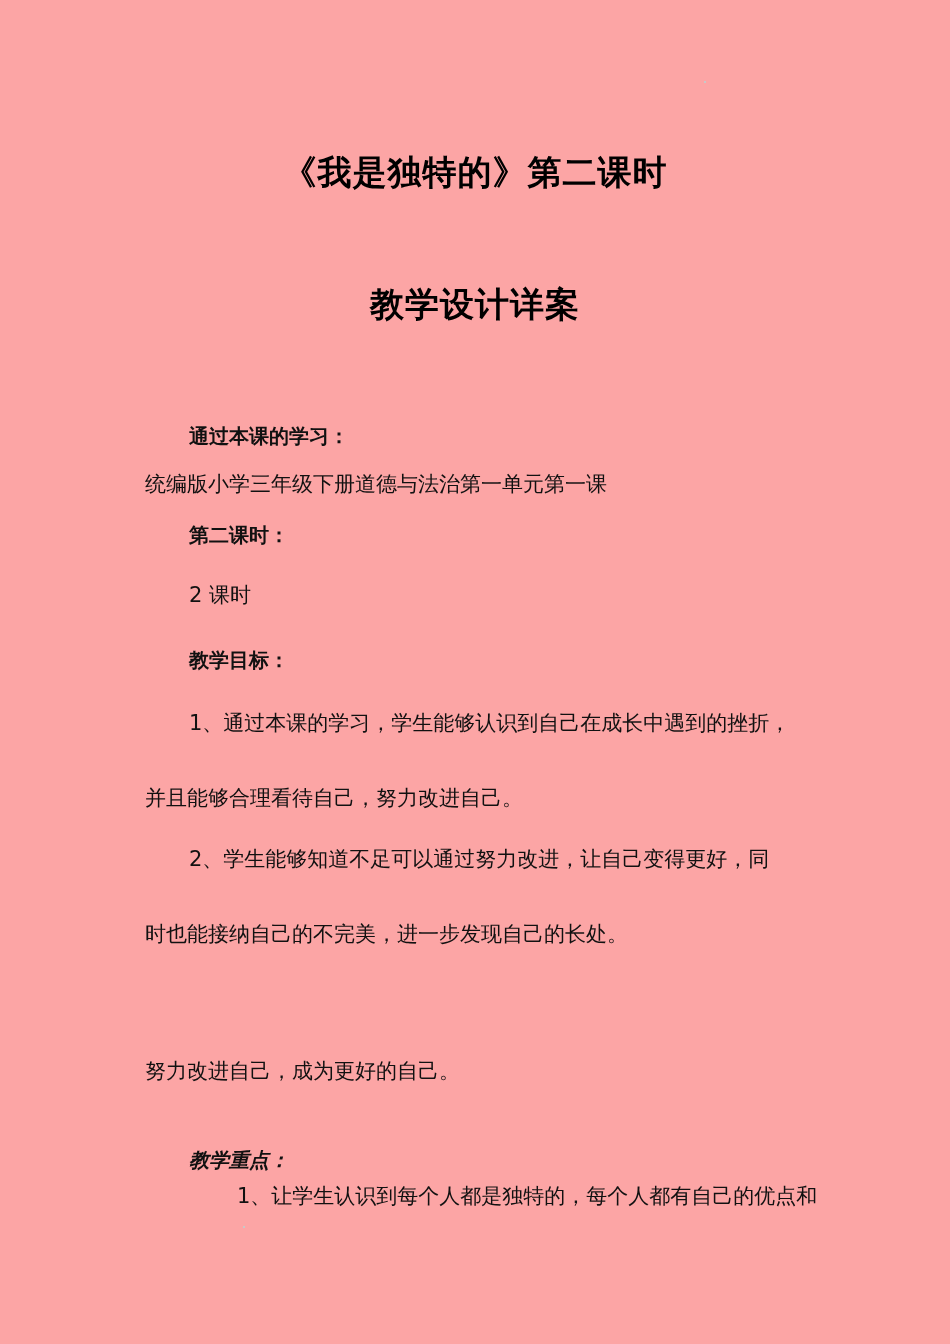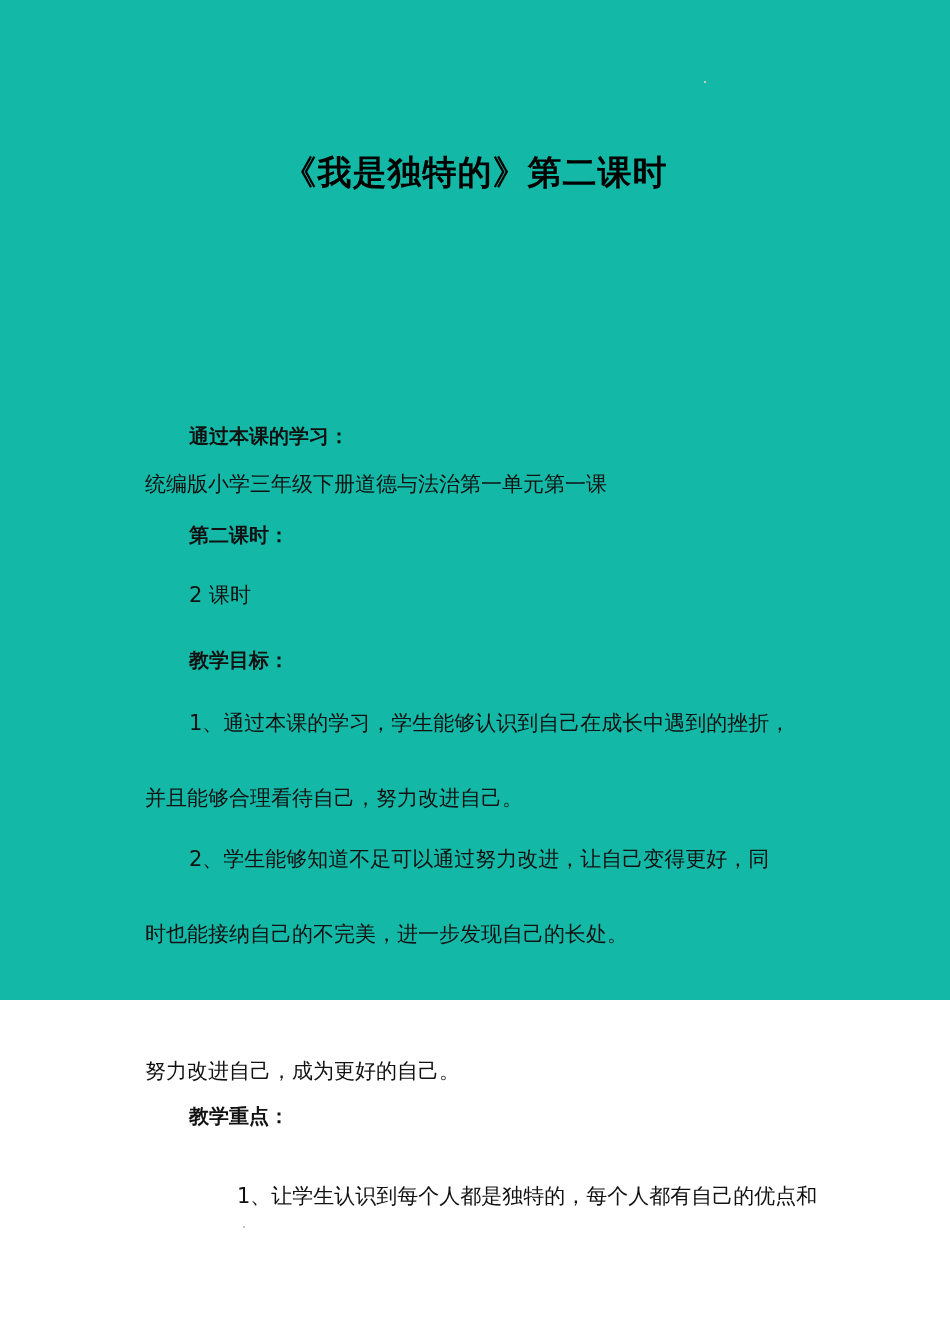--- a/index.html
+++ b/index.html
@@ -11,22 +11,22 @@
       width: 950px;
       height: 1344px;
       position: relative;
       overflow: hidden;
       font-family: "DejaVu Sans", "Liberation Sans", sans-serif;
       color: #111111;
     }
     .page {
       position: absolute;
       left: 0; top: 0;
-      width: 950px; height: 1000px;
-      background: #14b8a6;
+      width: 950px; height: 1344px;
+      background: #fca5a5;
     }
     .dot {
       position: absolute;
       width: 2px; height: 2px;
       background: #c8c8c8;
     }
     .title {
       position: absolute;
       left: 0; width: 950px;
       text-align: center;
@@ -51,33 +51,34 @@
   </style>
 </head>
 <body>
 
 <div class="page">
 
   <div class="dot" style="left:704px; top:81px;"></div>
   <div class="dot" style="left:243px; top:1226px;"></div>
 
   <div class="title" style="top:150px;">《我是独特的》第二课时</div>
+  <div class="title" style="top:282px;">教学设计详案</div>
 
   <div class="line heading indent" style="top:422px;">通过本课的学习：</div>
   <div class="line flush" style="top:470px;">统编版小学三年级下册道德与法治第一单元第一课</div>
 
   <div class="line heading indent" style="top:521px;">第二课时：</div>
   <div class="line indent" style="top:581px;">2 课时</div>
 
   <div class="line heading indent" style="top:646px;">教学目标：</div>
 
   <div class="line indent" style="top:709px;">1、通过本课的学习，学生能够认识到自己在成长中遇到的挫折，</div>
   <div class="line flush" style="top:784px;">并且能够合理看待自己，努力改进自己。</div>
 
   <div class="line indent" style="top:845px;">2、学生能够知道不足可以通过努力改进，让自己变得更好，同</div>
   <div class="line flush" style="top:920px;">时也能接纳自己的不完美，进一步发现自己的长处。</div>
 
   <div class="line flush" style="top:1057px;">努力改进自己，成为更好的自己。</div>
 
-  <div class="line heading indent" style="top:1102px;">教学重点：</div>
+  <div class="line heading indent" style="top:1146px;font-style:italic;">教学重点：</div>
   <div class="line indent" style="top:1182px;margin-left:48px;">1、让学生认识到每个人都是独特的，每个人都有自己的优点和</div>
 
 </div>
 
 </body></html>

